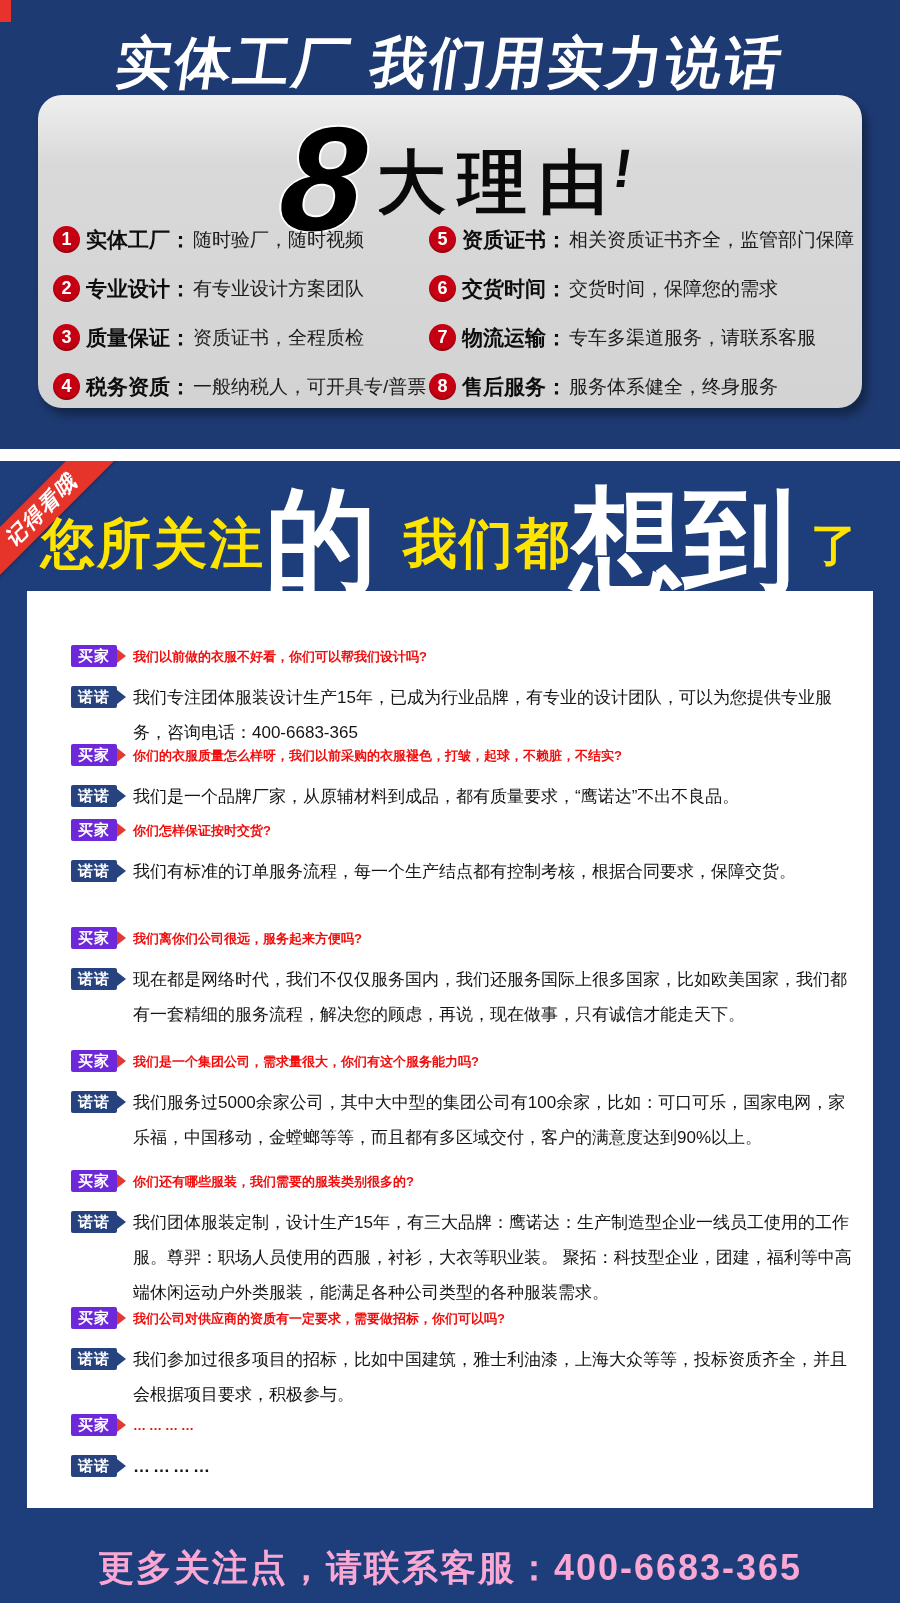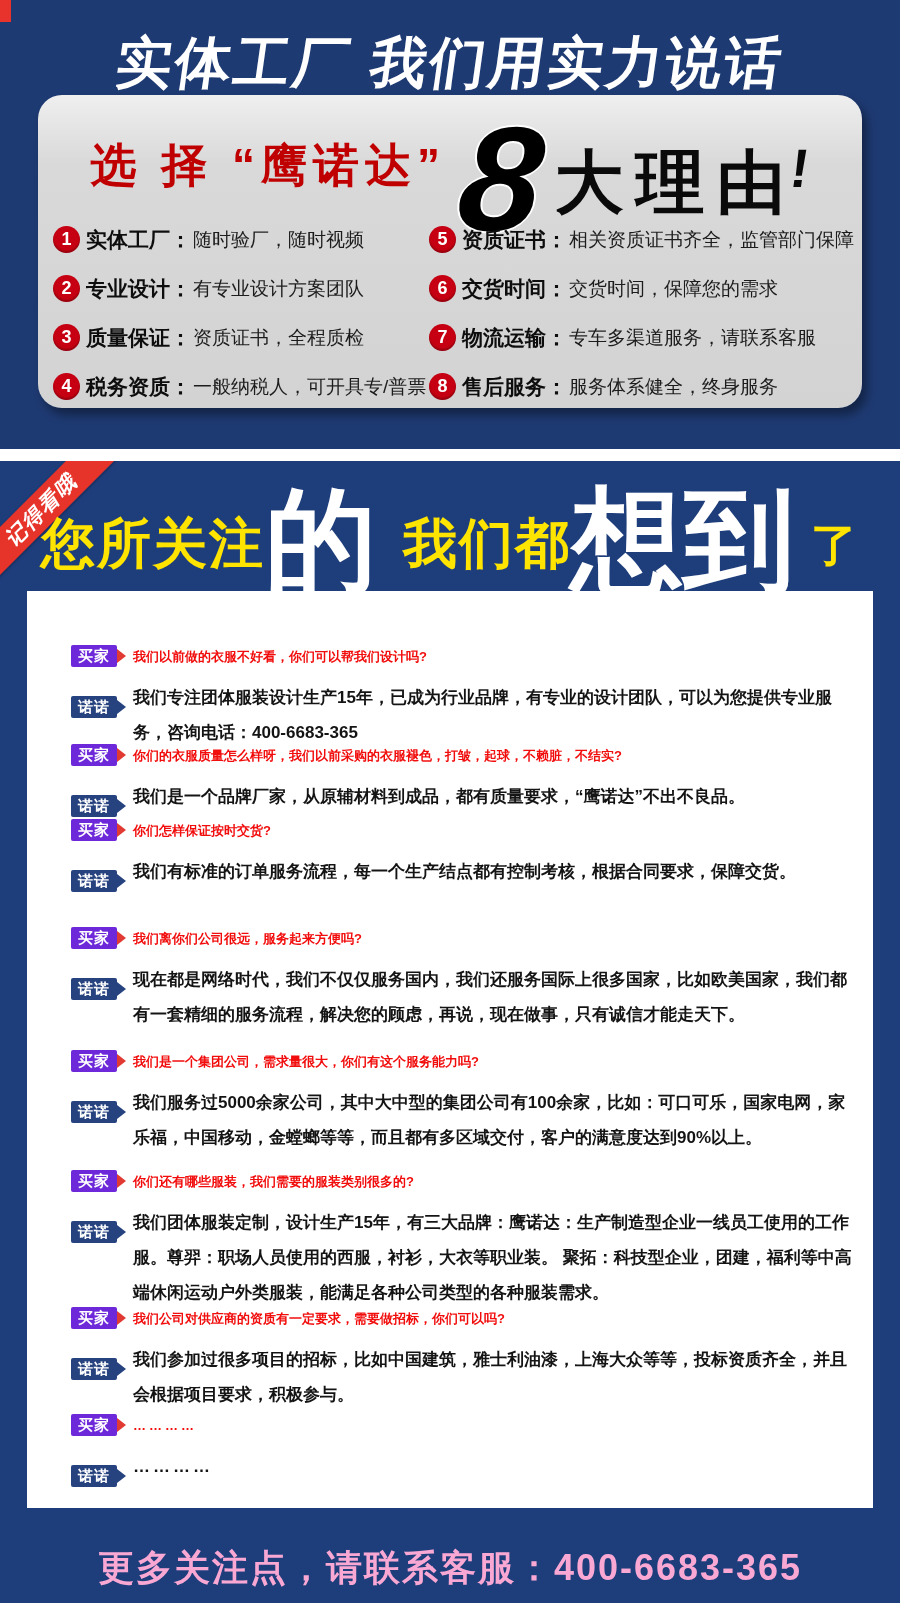--- a/index.html
+++ b/index.html
@@ -58,42 +58,41 @@
     color:#fff;font-size:15px;font-weight:800;letter-spacing:1px;
     display:flex;align-items:center;justify-content:center;margin-right:16px;}
   .tag::after{content:"";position:absolute;right:-9px;top:50%;margin-top:-7px;
     border-top:7px solid transparent;border-bottom:7px solid transparent;border-left:9px solid;}
   .tag-buyer{background:#6d28d9;}
   .tag-buyer::after{border-left-color:#e03a33;}
   .tag-nuonuo{background:#26437f;}
   .tag-nuonuo::after{border-left-color:#26437f;}
   .q-text{font-size:13px;font-weight:700;color:#f20d0d;line-height:24px;padding-top:0;}
   .a-row{margin-top:11px;}
-  .a-row .tag{margin-top:16px;}
-  .a-text{font-size:17px;font-weight:700;color:#141414;line-height:35px;width:719px;}
+  .a-row .tag{margin-top:6px;}
+  .a-text{font-size:17px;font-weight:400;color:#141414;line-height:35px;width:719px;}
   .dots{letter-spacing:3px;font-weight:800;}
   .qa1{top:54px;} .qa2{top:153px;} .qa3{top:228px;} .qa4{top:336px;}
   .qa5{top:459px;} .qa6{top:579px;} .qa7{top:716px;} .qa8{top:823px;}
 
   .footer-note{position:absolute;left:0;top:1072px;width:100%;height:70px;display:flex;
     align-items:center;justify-content:center;color:#f9a8d4;font-size:36px;font-weight:700;
     letter-spacing:2px;white-space:nowrap;}
 </style>
 </head>
 <body>
 
 <div id="page">
 
   <div class="sec1">
     <div class="red-sliver"></div>
     <div class="hero-title">实体工厂 我们用实力说话</div>
 
     <div class="gray-panel">
       <div class="hl-wrap">
-        <span class="hl-select">选 择 “鹰诺达”</span>
         <span class="hl-num">8</span>
         <span class="hl-suffix">大理由</span>
         <span class="hl-ex">!</span>
       </div>
 
       <div class="reasons">
         <div class="reason">
           <span class="badge">1</span>
           <span class="r-label">实体工厂：</span>
           <span class="r-desc">随时验厂，随时视频</span>

